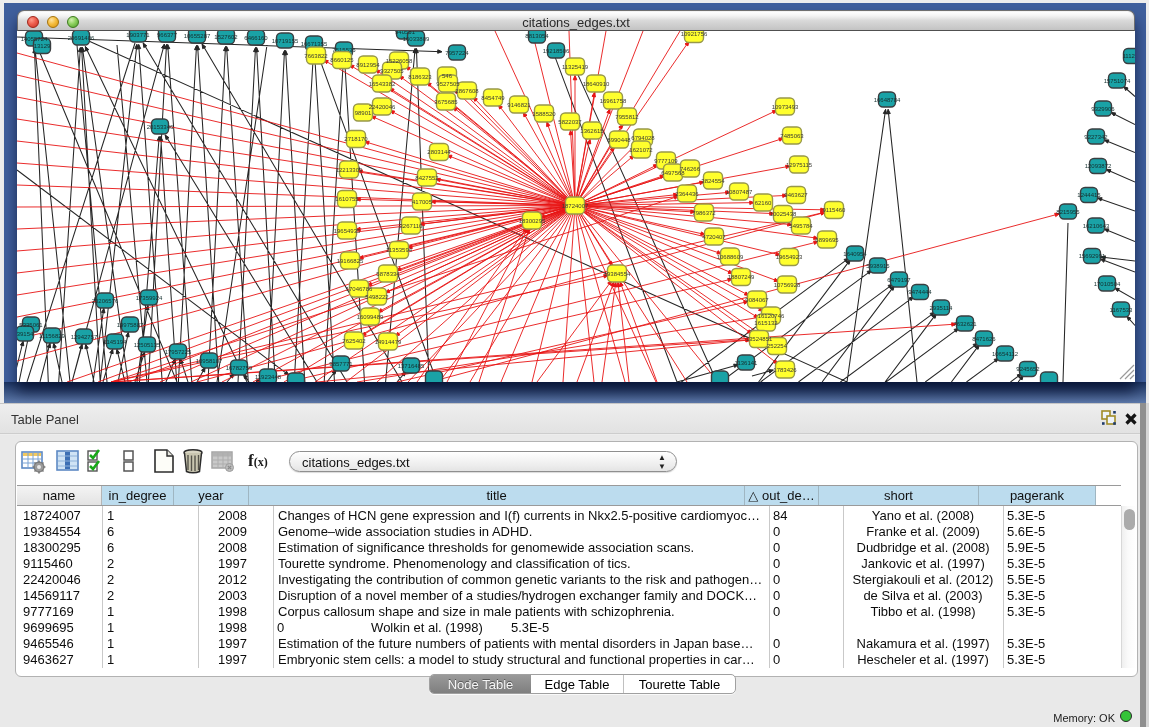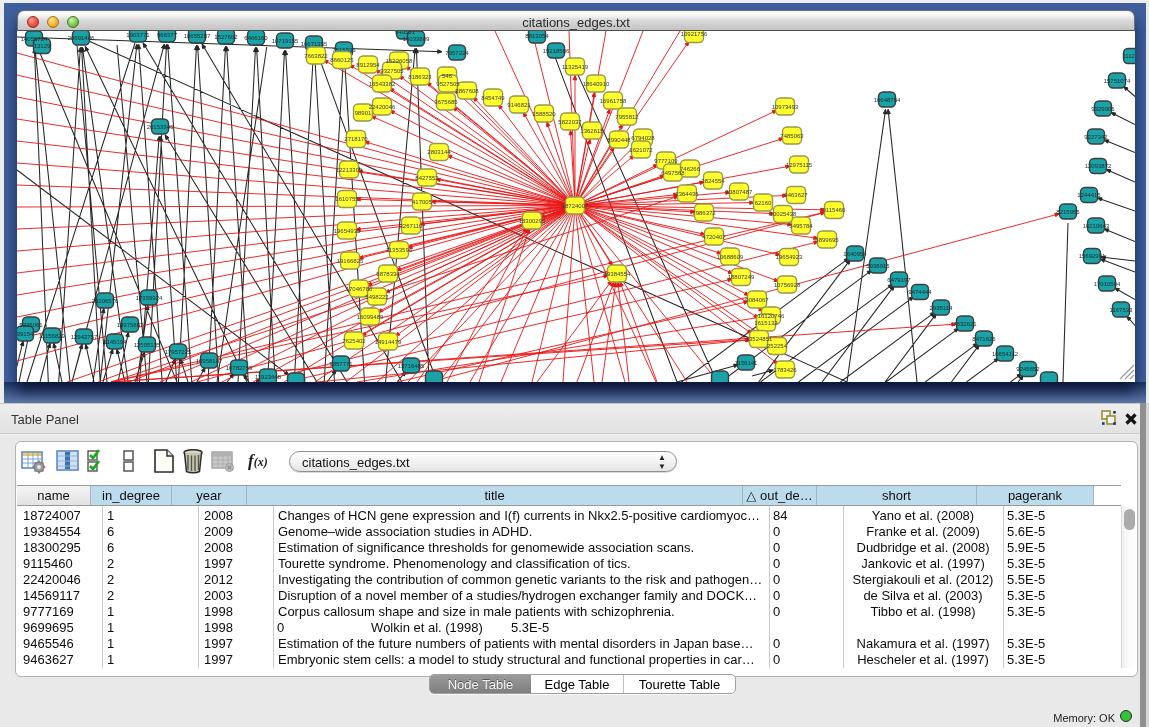--- a/index.html
+++ b/index.html
@@ -20,34 +20,34 @@
 
 #phead{position:absolute;left:0;top:403px;width:1149px;height:31px;background:linear-gradient(#eee, #e2e2e2);border-top:1px solid #c6c6c6;border-bottom:1px solid #cdcdcd}
 #phead .t{position:absolute;left:11px;top:8px;font-size:13px;color:#333}
 #pbody{position:absolute;left:0;top:435px;width:1149px;height:292px;background:#e9e9e9}
 #floatic{position:absolute;left:1101px;top:410px;width:17px;height:17px}
 #closeic{position:absolute;left:1124px;top:412px}
 #whitebox{position:absolute;left:15px;top:441px;width:1123px;height:236px;background:#fff;border:1px solid #b2b2b2;border-radius:6px}
 
 #toolbar{position:absolute;left:20px;top:448px;height:28px}
 .tbi{position:absolute;top:0}
-#fx{position:absolute;left:228px;top:3px;font-family:"Liberation Serif",serif;font-style:italic;font-weight:bold;font-size:17px;color:#1a1a1a}
+#fx{position:absolute;left:228px;top:3px;font-family:"Liberation Serif",serif;font-weight:bold;font-size:17px;color:#1a1a1a}
 #combo{position:absolute;left:289px;top:451px;width:388px;height:21px;border:1px solid #8f8f8f;border-radius:11px;background:linear-gradient(#fff,#ededed 70%,#e4e4e4);box-shadow:0 1px 1px rgba(0,0,0,.15)}
 #combo .txt{position:absolute;left:12px;top:3px;font-size:13px;color:#111}
 #combo .ar{position:absolute;right:10px;top:1px;font-size:8px;color:#222;line-height:9px;text-align:center}
 
 #thead{position:absolute;left:17px;top:485px;width:1104px;height:21px;display:flex;font-size:13px;color:#101010;border-top:1px solid #9a9a9a;border-bottom:1px solid #9a9a9a}
 #thead .h{background:#bcdcee;border-right:1px solid #9fb6c2;display:flex;align-items:center;justify-content:center;height:100%}
 #thead .h.gray{background:linear-gradient(#f4f4f4,#e3e3e3);border-right:1px solid #b5b5b5}
 #tgrid{position:absolute;left:17px;top:508px;width:1104px;height:160px;background:#fff}
 .tr{display:flex;height:16px;font-size:13px;color:#0c0c0c;white-space:nowrap}
 .tr>div{overflow:hidden;flex:none}
 .c0{width:85px;padding-left:6px}
 .c1{width:96px;padding-left:5px}
-.c2{width:75px;padding-left:6px}
+.c2{width:75px;padding-left:20px}
 .c3{width:496px;padding-left:5px}
 .c4{width:74px;padding-left:4px}
 .c5{width:160px;text-align:center}
 .c6{width:117px;padding-left:4px}
 .vline{position:absolute;top:506px;height:162px;width:1px;background:#c9c9c9}
 
 #vsb{position:absolute;left:1121px;top:506px;width:16px;height:162px;background:linear-gradient(90deg,#efefef,#fafafa 40%,#fff);border-left:1px solid #d8d8d8}
 #vsb .thumb{position:absolute;left:2px;top:3px;width:11px;height:21px;border-radius:6px;background:#ababab}
 
 #tabs{position:absolute;left:429px;top:674px;height:20px;display:flex;border:1px solid #a0a0a0;border-radius:5px;overflow:hidden;background:#fff;font-size:13px;box-shadow:0 1px 0 rgba(255,255,255,.7)}
@@ -571,22 +571,22 @@
       <path d="M17.8 17.8l3.4 3.4M21.2 17.8l-3.4 3.4" stroke="#8a8a8a" stroke-width="1.2"></path>
     </svg>
     <div id="fx">f<span style="font-size:12px">(x)</span></div>
   </div>
   <div id="combo">
       <div class="txt">citations_edges.txt</div>
       <div class="ar">▲<br>▼</div>
     </div>
 
   <div id="thead">
-    <div class="h gray" style="width:74px">name</div>
-    <div class="h" style="width:81px">in_degree</div>
+    <div class="h gray" style="width:85px">name</div>
+    <div class="h" style="width:72px">in_degree</div>
     <div class="h" style="width:75px">year</div>
     <div class="h" style="width:496px">title</div>
     <div class="h" style="width:74px">△&nbsp;out_de…</div>
     <div class="h" style="width:160px">short</div>
     <div class="h" style="width:117px">pagerank</div>
   </div>
   <div id="tgrid">
 <div class="tr">
         <div class="c0">18724007</div>
         <div class="c1">1</div>

